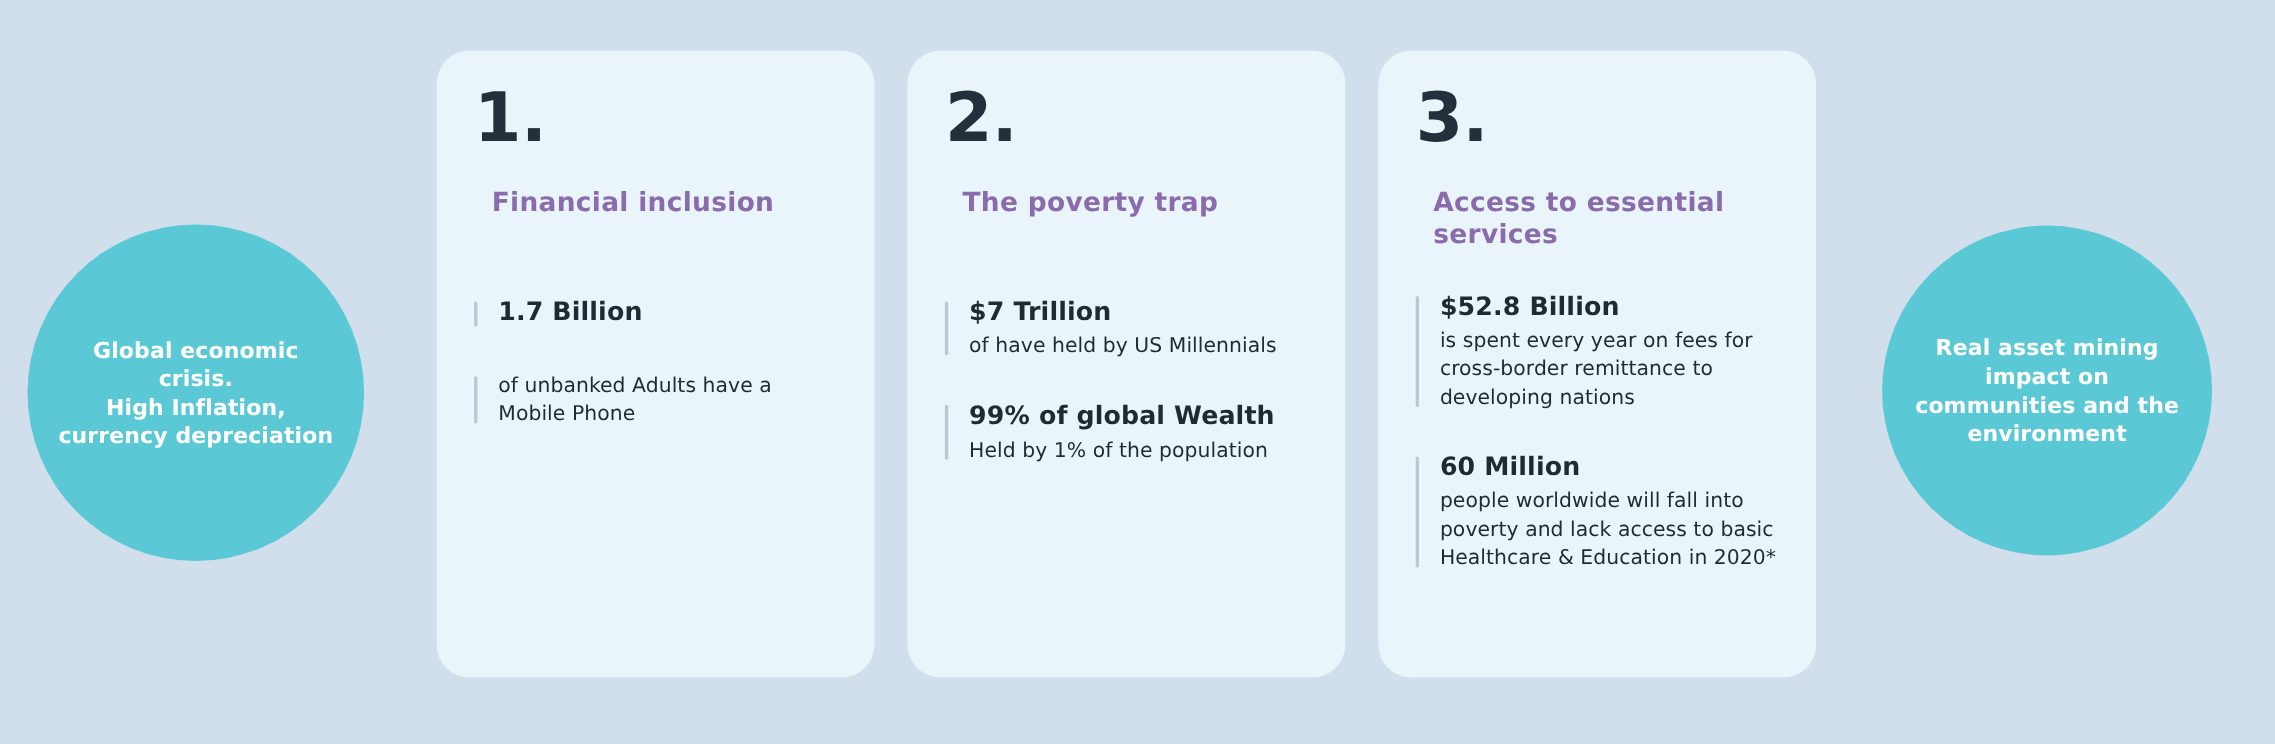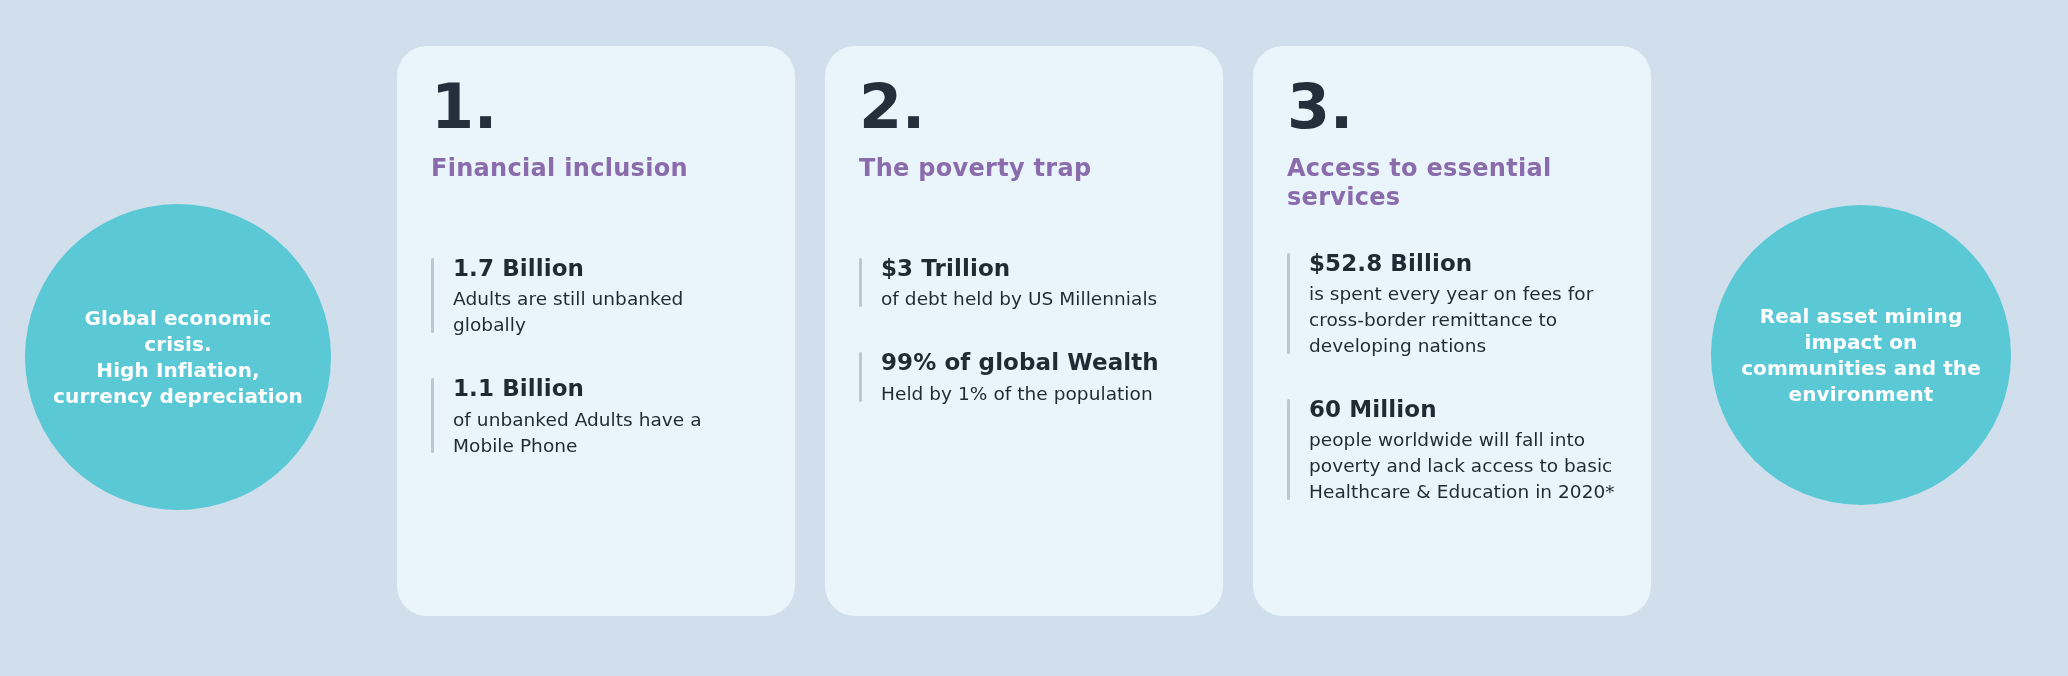--- a/index.html
+++ b/index.html
@@ -79,21 +79,21 @@
     margin: 0 0 0 0;
     padding-top: 8px;
     height: 78px;
   }
   .card-title {
     color: #8a6cad;
     font-size: 24px;
     font-weight: 700;
     line-height: 1.22;
     letter-spacing: 0.3px;
-    margin: 0;
+    margin: 16px;
     min-height: 32px;
   }
 
   .stats {
     margin-top: 40px;
     display: flex;
     flex-direction: column;
   }
   .stat {
     position: relative;
@@ -142,38 +142,36 @@
 High Inflation, currency depreciation</div>
   </div>
 
   <div class="card" id="card-1">
     <div class="card-number">1.</div>
     <div class="card-title">Financial inclusion</div>
     <div class="stats">
       <div class="stat">
         <div class="stat-bar"></div>
         <div class="stat-value">1.7 Billion</div>
-        <div class="stat-desc">Adults are still unbanked globally</div>
-      </div>
-      <div class="stat">
-        <div class="stat-bar"></div>
-        <div class="stat-value">1.1 Billion</div>
+      </div>
+      <div class="stat">
+        <div class="stat-bar"></div>
         <div class="stat-desc">of unbanked Adults have a Mobile Phone</div>
       </div>
     </div>
   </div>
 
   <div class="card" id="card-2">
     <div class="card-number">2.</div>
     <div class="card-title">The poverty trap</div>
     <div class="stats">
       <div class="stat">
         <div class="stat-bar"></div>
-        <div class="stat-value">$3 Trillion</div>
-        <div class="stat-desc">of debt held by US Millennials</div>
+        <div class="stat-value">$7 Trillion</div>
+        <div class="stat-desc">of have held by US Millennials</div>
       </div>
       <div class="stat">
         <div class="stat-bar"></div>
         <div class="stat-value">99% of global Wealth</div>
         <div class="stat-desc">Held by 1% of the population</div>
       </div>
     </div>
   </div>
 
   <div class="card" id="card-3">

